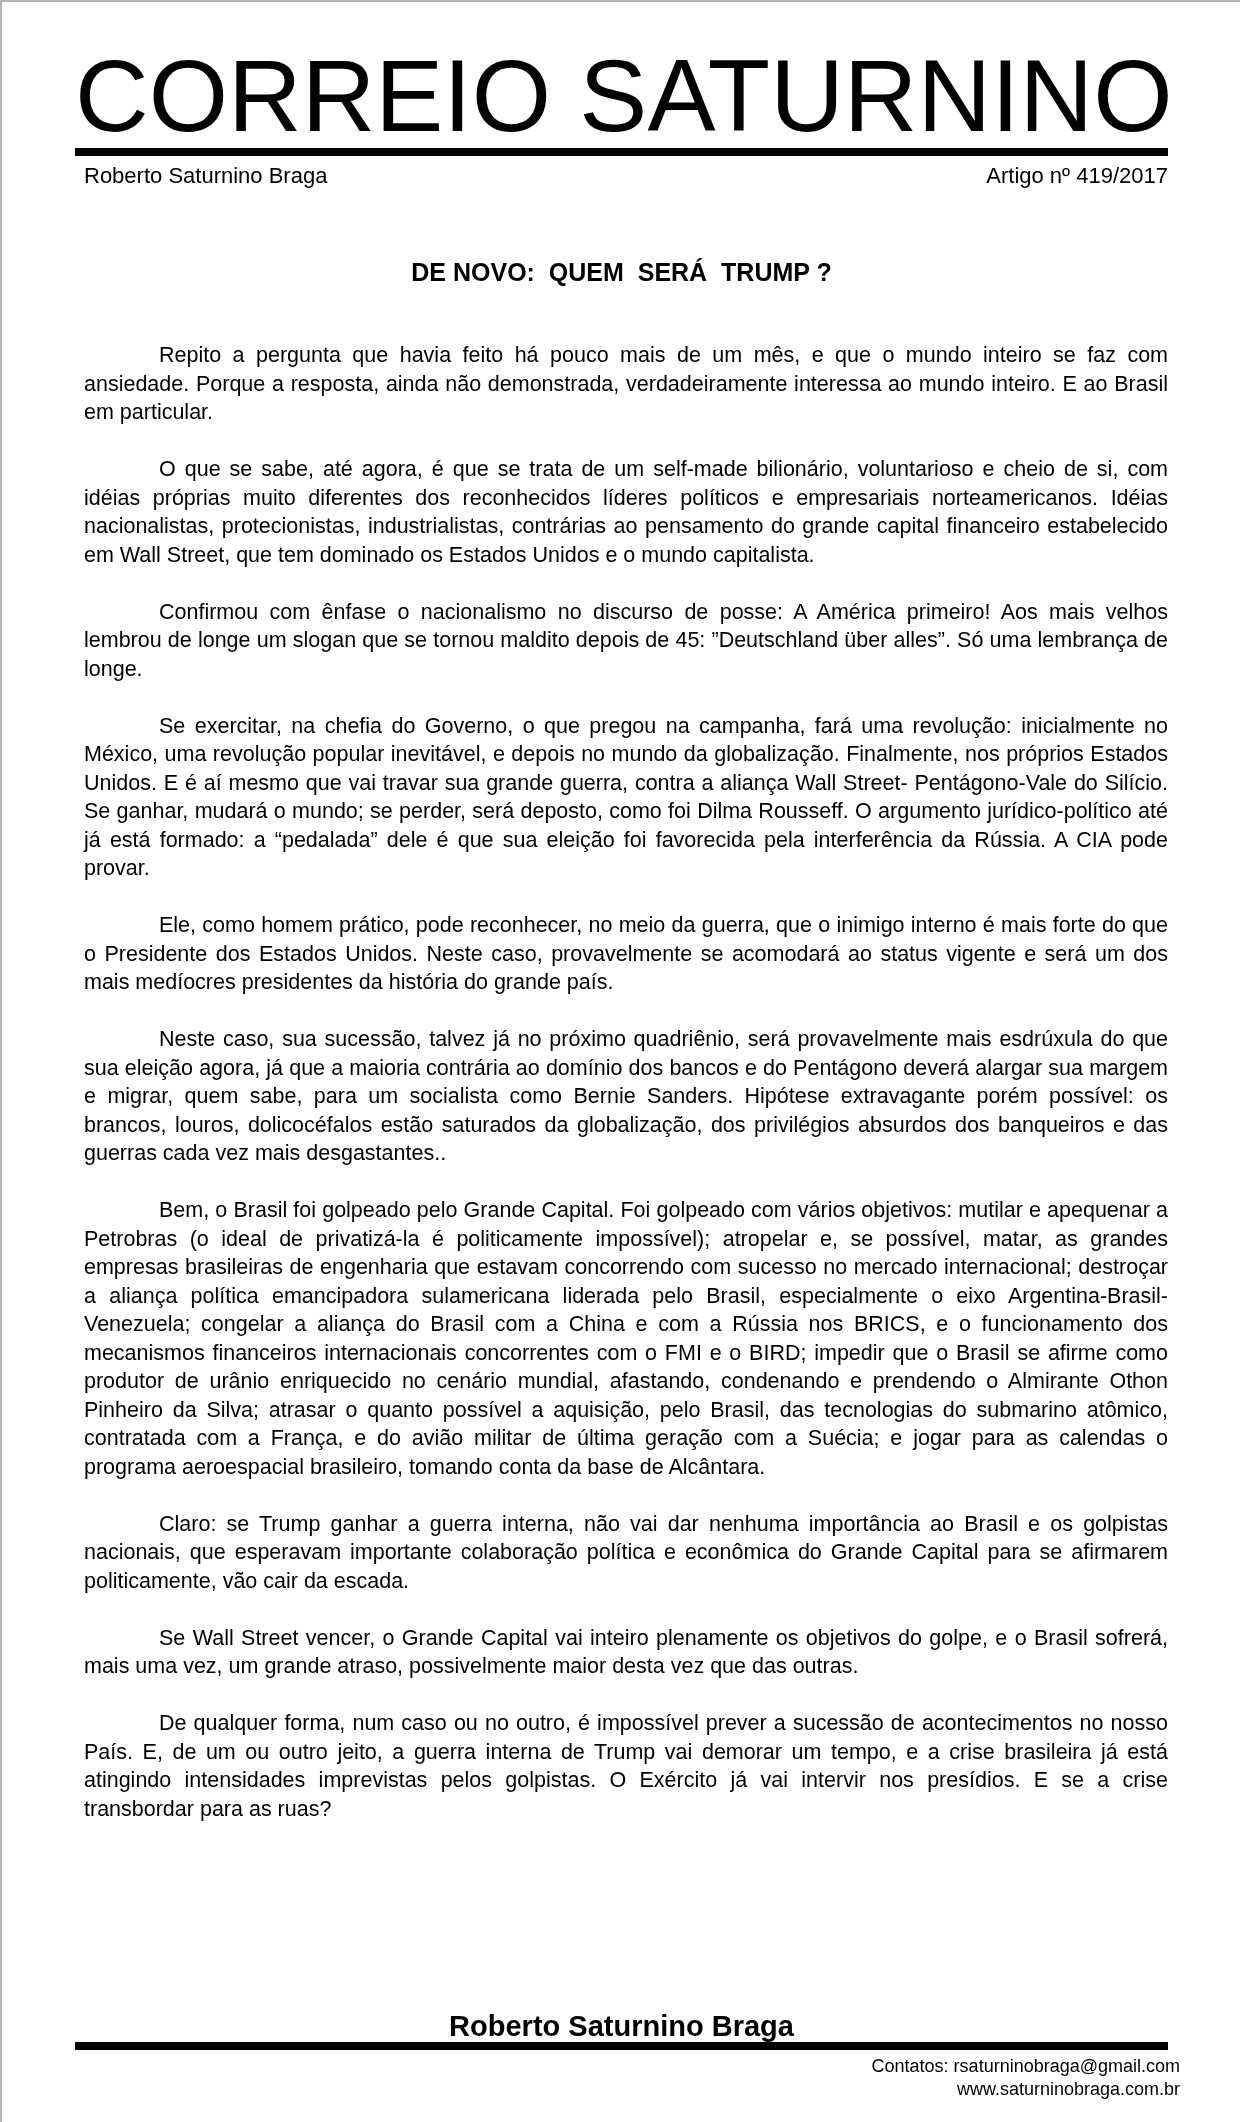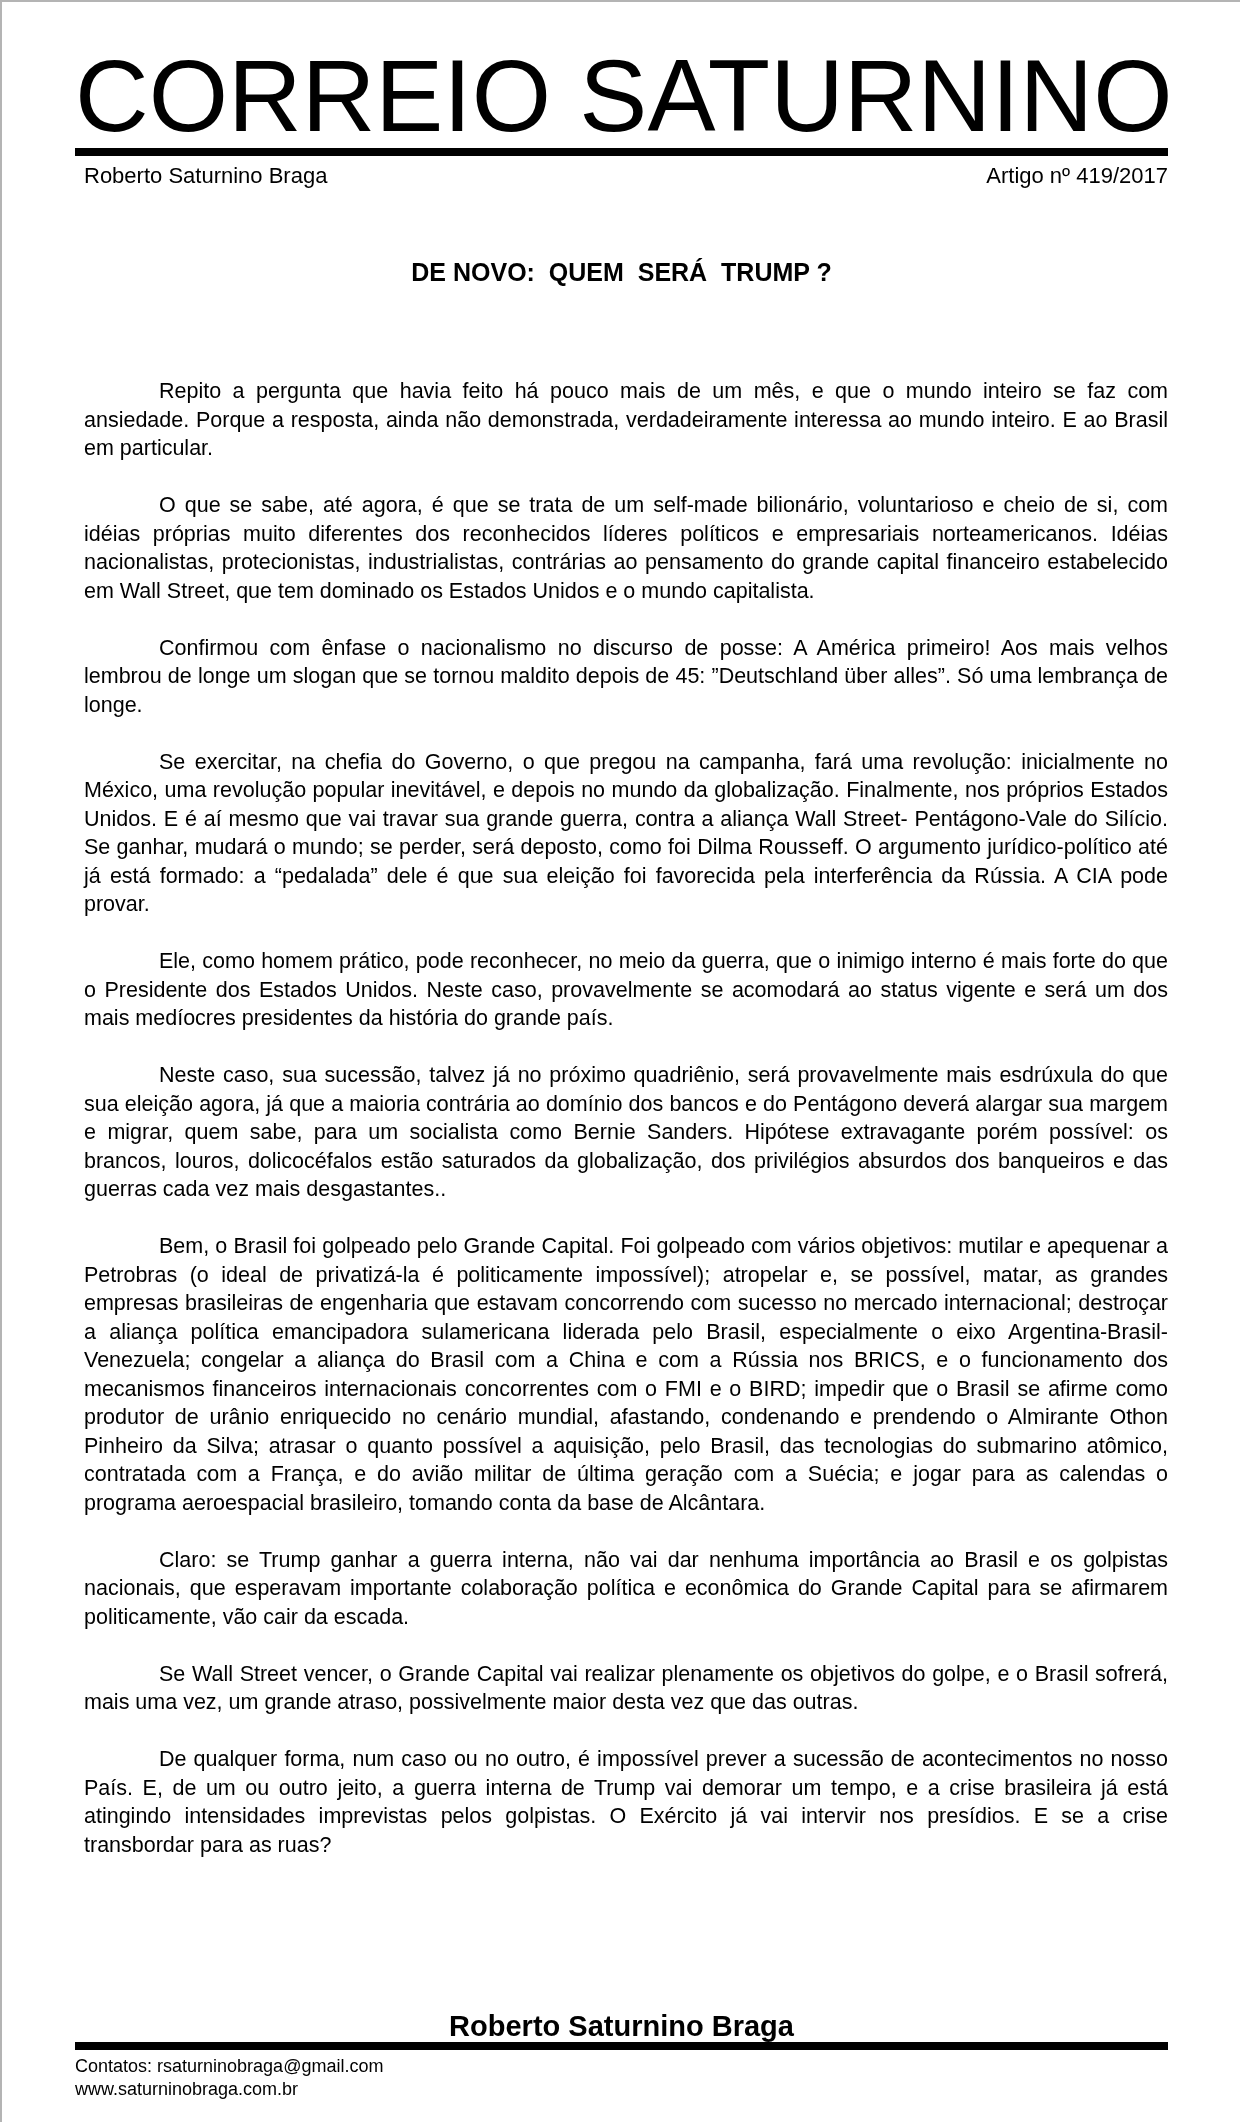--- a/index.html
+++ b/index.html
@@ -54,21 +54,20 @@
     font-weight: bold;
     font-size: 25px;
     line-height: 28px;
     white-space: pre;
   }
   .article {
     position: absolute;
     left: 82px;
     top: 339px;
     width: 1084px;
-    margin-top: 36px;
   }
   .article p {
     margin: 0 0 28.5px 0;
     font-size: 21.5px;
     line-height: 28.5px;
     text-align: justify;
     text-indent: 75px;
     hyphens: none;
   }
   .signature {
@@ -77,24 +76,24 @@
     top: 2005px;
     width: 1093px;
     text-align: center;
     font-weight: bold;
     font-size: 29px;
     line-height: 38px;
     padding-left: 0px;
   }
   .contacts {
     position: absolute;
-    left: 73px;
+    left: 85px;
     top: 2053px;
     width: 1093px;
-    text-align: left;
+    text-align: right;
     font-size: 18px;
     line-height: 23px;
   }
 </style>
 </head>
 <body>
 
 <div class="masthead">CORREIO SATURNINO</div>
 <div class="rule top"></div>
 
@@ -107,21 +106,21 @@
 
 <div class="article">
   <p>Repito a pergunta que havia feito há pouco mais de um mês, e que o mundo inteiro se faz com ansiedade. Porque a resposta, ainda não demonstrada, verdadeiramente interessa ao mundo inteiro. E ao Brasil em particular.</p>
   <p>O que se sabe, até agora, é que se trata de um self-made bilionário, voluntarioso e cheio de si, com idéias próprias muito diferentes dos reconhecidos líderes políticos e empresariais norteamericanos. Idéias nacionalistas, protecionistas, industrialistas, contrárias ao pensamento do grande capital financeiro estabelecido em Wall Street, que tem dominado os Estados Unidos e o mundo capitalista.</p>
   <p>Confirmou com ênfase o nacionalismo no discurso de posse: A América primeiro! Aos mais velhos lembrou de longe um slogan que se tornou maldito depois de 45: ”Deutschland über alles”. Só uma lembrança de longe.</p>
   <p>Se exercitar, na chefia do Governo, o que pregou na campanha, fará uma revolução: inicialmente no México, uma revolução popular inevitável, e depois no mundo da globalização. Finalmente, nos próprios Estados Unidos. E é aí mesmo que vai travar sua grande guerra, contra a aliança Wall Street- Pentágono-Vale do Silício. Se ganhar, mudará o mundo; se perder, será deposto, como foi Dilma Rousseff. O argumento jurídico-político até já está formado: a “pedalada” dele é que sua eleição foi favorecida pela interferência da Rússia. A CIA pode provar.</p>
   <p>Ele, como homem prático, pode reconhecer, no meio da guerra, que o inimigo interno é mais forte do que o Presidente dos Estados Unidos. Neste caso, provavelmente se acomodará ao status vigente e será um dos mais medíocres presidentes da história do grande país.</p>
   <p>Neste caso, sua sucessão, talvez já no próximo quadriênio, será provavelmente mais esdrúxula do que sua eleição agora, já que a maioria contrária ao domínio dos bancos e do Pentágono deverá alargar sua margem e migrar, quem sabe, para um socialista como Bernie Sanders. Hipótese extravagante porém possível: os brancos, louros, dolicocéfalos estão saturados da globalização, dos privilégios absurdos dos banqueiros e das guerras cada vez mais desgastantes..</p>
   <p>Bem, o Brasil foi golpeado pelo Grande Capital. Foi golpeado com vários objetivos: mutilar e apequenar a Petrobras (o ideal de privatizá-la é politicamente impossível); atropelar e, se possível, matar, as grandes empresas brasileiras de engenharia que estavam concorrendo com sucesso no mercado internacional; destroçar a aliança política emancipadora sulamericana liderada pelo Brasil, especialmente o eixo Argentina-Brasil-Venezuela; congelar a aliança do Brasil com a China e com a Rússia nos BRICS, e o funcionamento dos mecanismos financeiros internacionais concorrentes com o FMI e o BIRD; impedir que o Brasil se afirme como produtor de urânio enriquecido no cenário mundial, afastando, condenando e prendendo o Almirante Othon Pinheiro da Silva; atrasar o quanto possível a aquisição, pelo Brasil, das tecnologias do submarino atômico, contratada com a França, e do avião militar de última geração com a Suécia; e jogar para as calendas o programa aeroespacial brasileiro, tomando conta da base de Alcântara.</p>
   <p>Claro: se Trump ganhar a guerra interna, não vai dar nenhuma importância ao Brasil e os golpistas nacionais, que esperavam importante colaboração política e econômica do Grande Capital para se afirmarem politicamente, vão cair da escada.</p>
-  <p>Se Wall Street vencer, o Grande Capital vai realizar plenamente os objetivos do golpe, e o Brasil sofrerá, mais uma vez, um grande atraso, possivelmente maior desta vez que das outras.</p>
+  <p>Se Wall Street vencer, o Grande Capital vai inteiro plenamente os objetivos do golpe, e o Brasil sofrerá, mais uma vez, um grande atraso, possivelmente maior desta vez que das outras.</p>
   <p>De qualquer forma, num caso ou no outro, é impossível prever a sucessão de acontecimentos no nosso País. E, de um ou outro jeito, a guerra interna de Trump vai demorar um tempo, e a crise brasileira já está atingindo intensidades imprevistas pelos golpistas. O Exército já vai intervir nos presídios. E se a crise transbordar para as ruas?</p>
 </div>
 
 <div class="signature">Roberto Saturnino Braga</div>
 <div class="rule bottom"></div>
 
 <div class="contacts">
   <div>Contatos: rsaturninobraga@gmail.com</div>
   <div>www.saturninobraga.com.br</div>
 </div>

